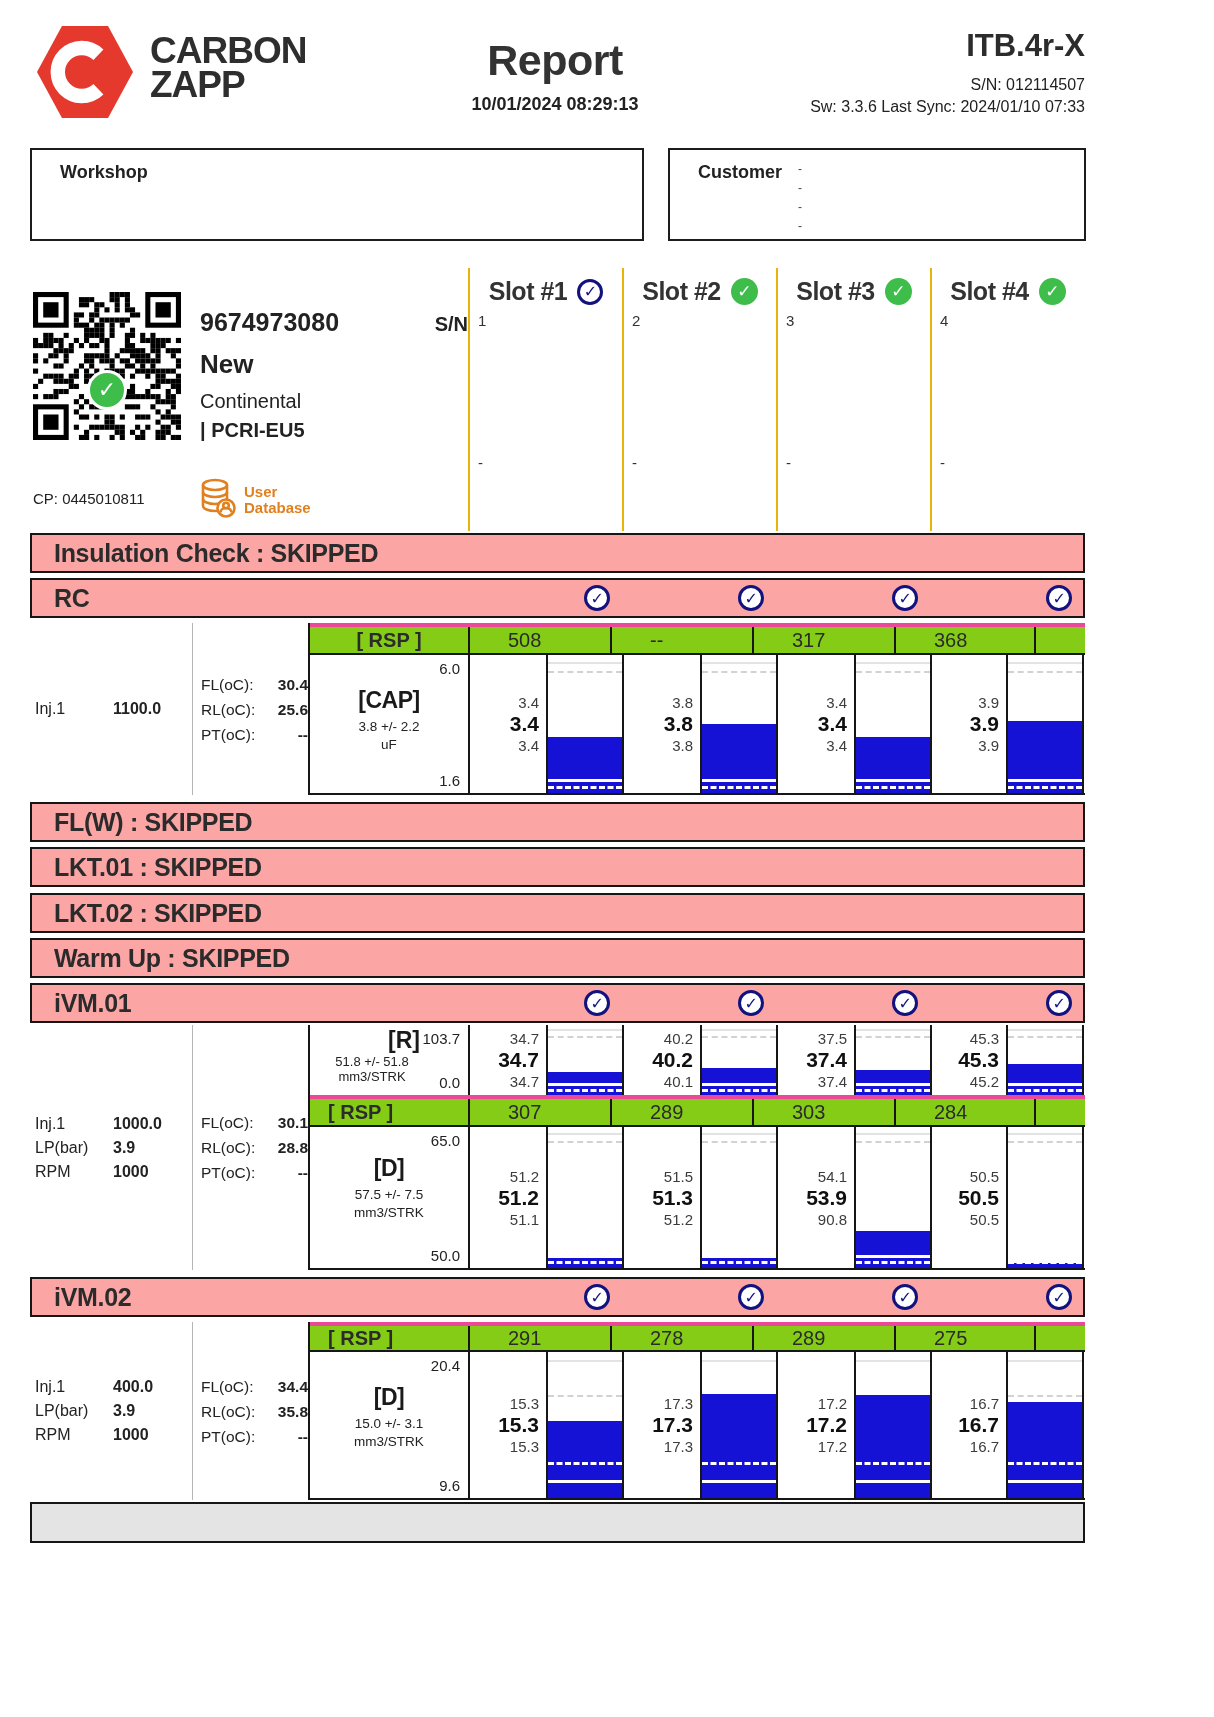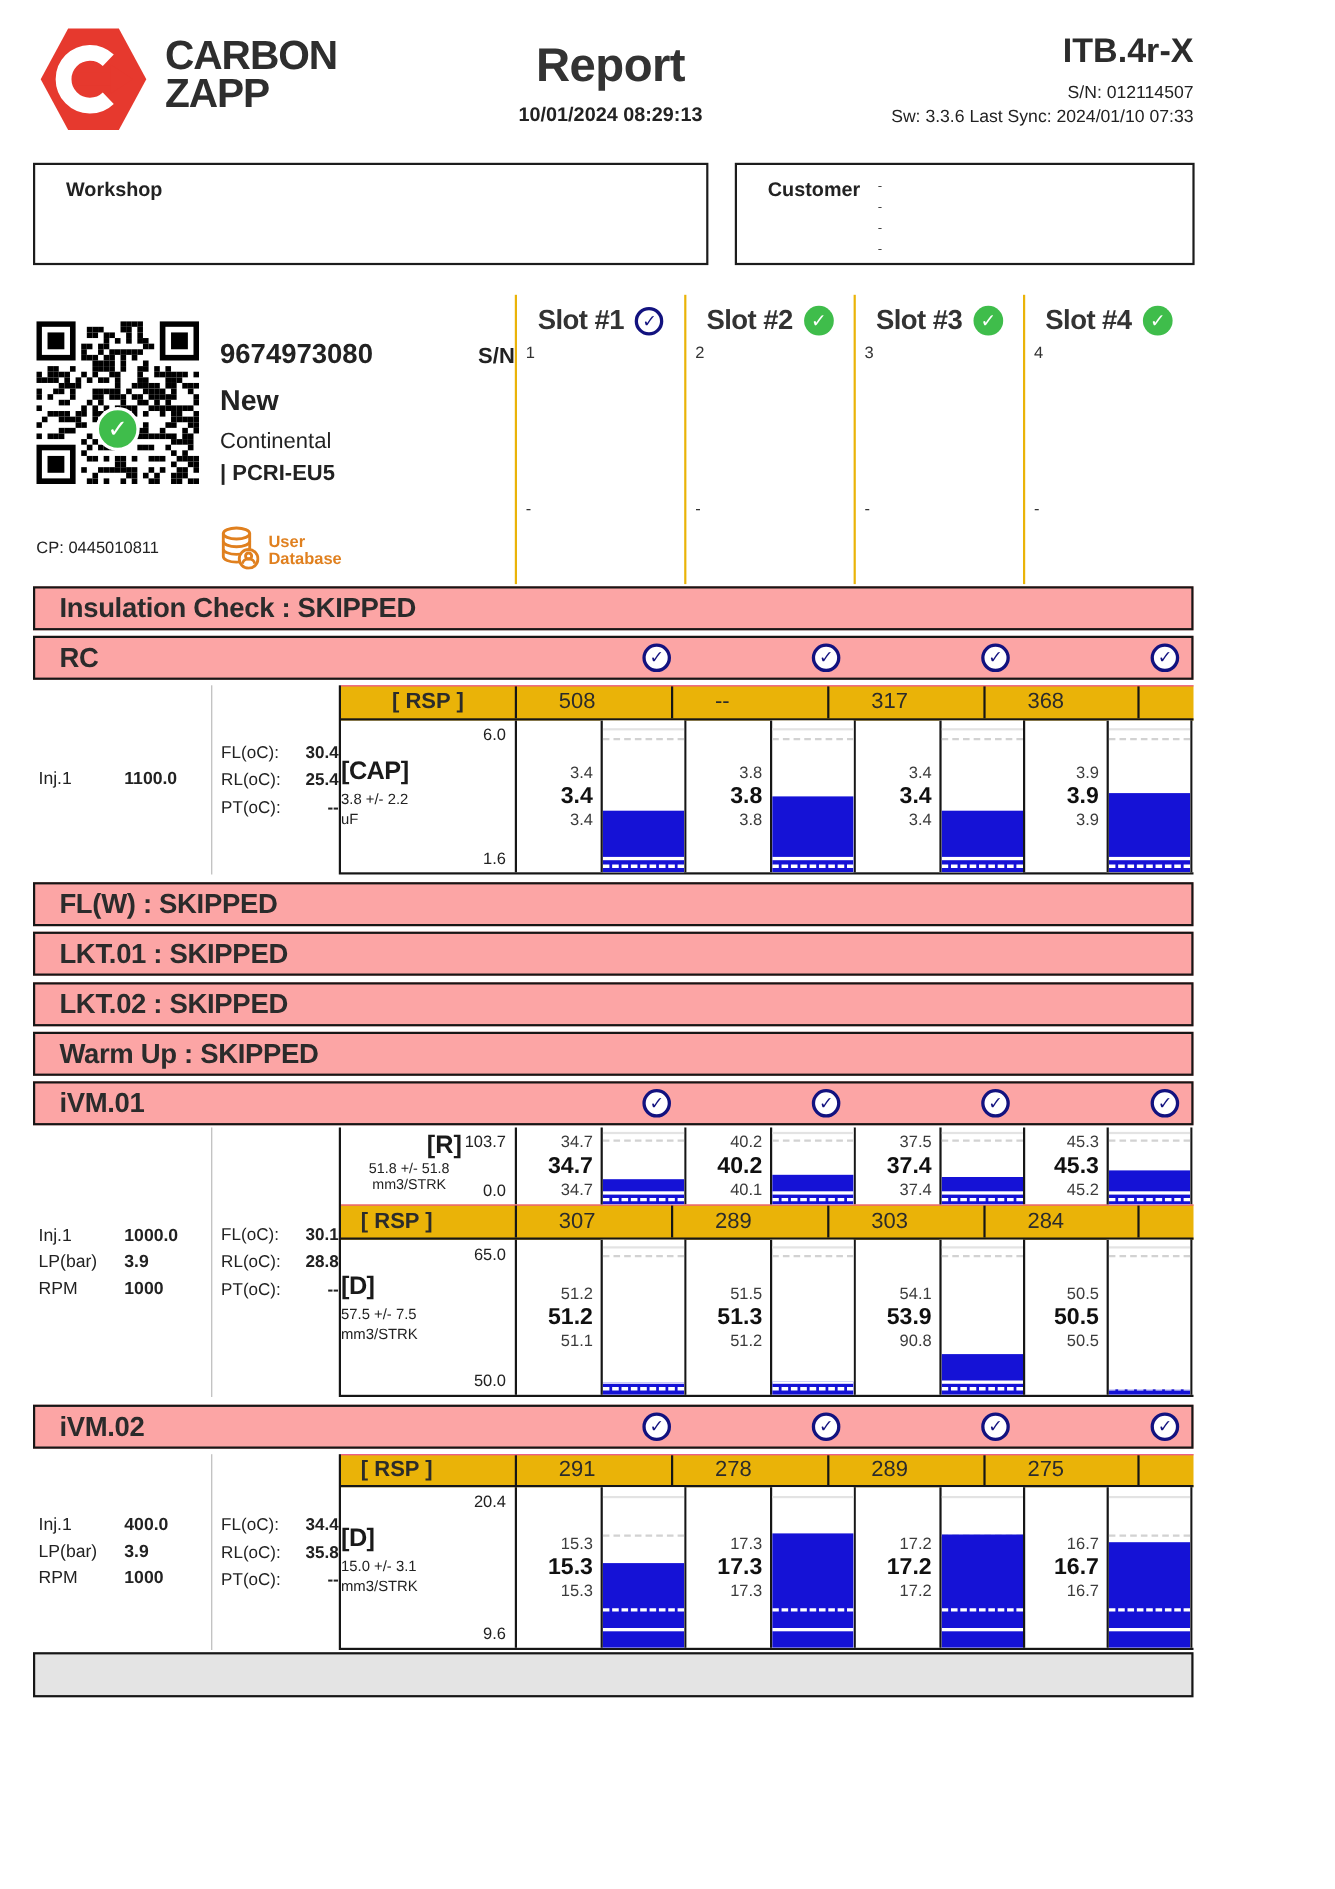--- a/index.html
+++ b/index.html
@@ -51,31 +51,31 @@
   .tbody{position:absolute;left:30px;width:1055px;display:flex;box-sizing:border-box;}
   .c1{width:163px;border-right:1px solid #b5b5b5;display:flex;flex-direction:column;justify-content:center;padding-left:5px;box-sizing:border-box;}
   .c2{width:117px;border-right:2px solid #161616;display:flex;flex-direction:column;justify-content:center;padding-left:8px;box-sizing:border-box;}
   .rowsbox{flex:1;display:flex;flex-direction:column;border-bottom:2px solid #161616;box-sizing:border-box;}
   .injline{display:flex;font-size:16px;line-height:24px;color:#222;}
   .injlab{width:78px;}
   .injval{font-weight:700;}
   .tline{display:flex;font-size:15.5px;line-height:25px;color:#222;}
   .tlab{width:66px;}
   .tval{font-weight:700;width:42px;text-align:right;}
-  .striprow{display:flex;background:#eab308;border-top:1px solid #ec4899;border-bottom:2px solid #161616;box-sizing:border-box;}
+  .striprow{display:flex;background:#84cc16;border-top:4px solid #ec4899;border-bottom:2px solid #161616;box-sizing:border-box;}
   .sc3{width:158px;display:flex;align-items:center;font-size:20px;font-weight:700;color:#2b2b2b;box-sizing:border-box;}
   .sc3.center{justify-content:center;}
   .sc3.padded{padding-left:18px;}
   .sslot{width:142px;display:flex;align-items:center;padding-left:38px;font-size:20px;color:#2b2b2b;border-left:2px solid #161616;box-sizing:border-box;}
   .sslot:last-child{border-right:2px solid #161616;}
   .chartrow{display:flex;flex:1;}
   .mcell{width:158px;position:relative;box-sizing:border-box;}
   .mmax{position:absolute;top:5px;right:8px;font-size:15px;color:#222;}
   .mmin{position:absolute;bottom:4px;right:8px;font-size:15px;color:#222;}
-  .mstack{position:absolute;left:0;right:0;text-align:left;}
+  .mstack{position:absolute;left:0;right:0;text-align:center;}
   .mname{font-size:23px;font-weight:700;color:#1a1a1a;letter-spacing:-0.5px;}
   .mtol{font-size:13.5px;color:#222;margin-top:5px;}
   .munit{font-size:13.5px;color:#222;margin-top:3px;}
   .rname{position:absolute;top:2px;right:48px;font-size:23px;font-weight:700;color:#1a1a1a;}
   .rtol{position:absolute;top:29px;left:0;right:34px;text-align:center;font-size:13px;line-height:15px;color:#222;}
   .slotcell{width:154px;display:flex;border-left:2px solid #161616;box-sizing:border-box;}
   .slotcell:last-child{border-right:2px solid #161616;}
   .nums{flex:1;display:flex;flex-direction:column;justify-content:center;align-items:flex-end;padding-right:7px;}
   .hi,.lo{font-size:15px;color:#3c3c3c;line-height:19px;}
   .avg{font-size:21px;font-weight:700;color:#101010;line-height:24px;}
@@ -536,21 +536,21 @@
           <span class="injval">1100.0</span>
         </div>
     </div>
     <div class="c2">
       <div class="tline">
           <span class="tlab">FL(oC):</span>
           <span class="tval">30.4</span>
         </div>
       <div class="tline">
           <span class="tlab">RL(oC):</span>
-          <span class="tval">25.4</span>
+          <span class="tval">25.6</span>
         </div>
       <div class="tline">
           <span class="tlab">PT(oC):</span>
           <span class="tval">--</span>
         </div>
     </div>
     <div class="rowsbox">
       <div class="striprow" style="height:32px">
         <div class="sc3 center">[ RSP ]</div>
         <div class="sslot">508</div>

